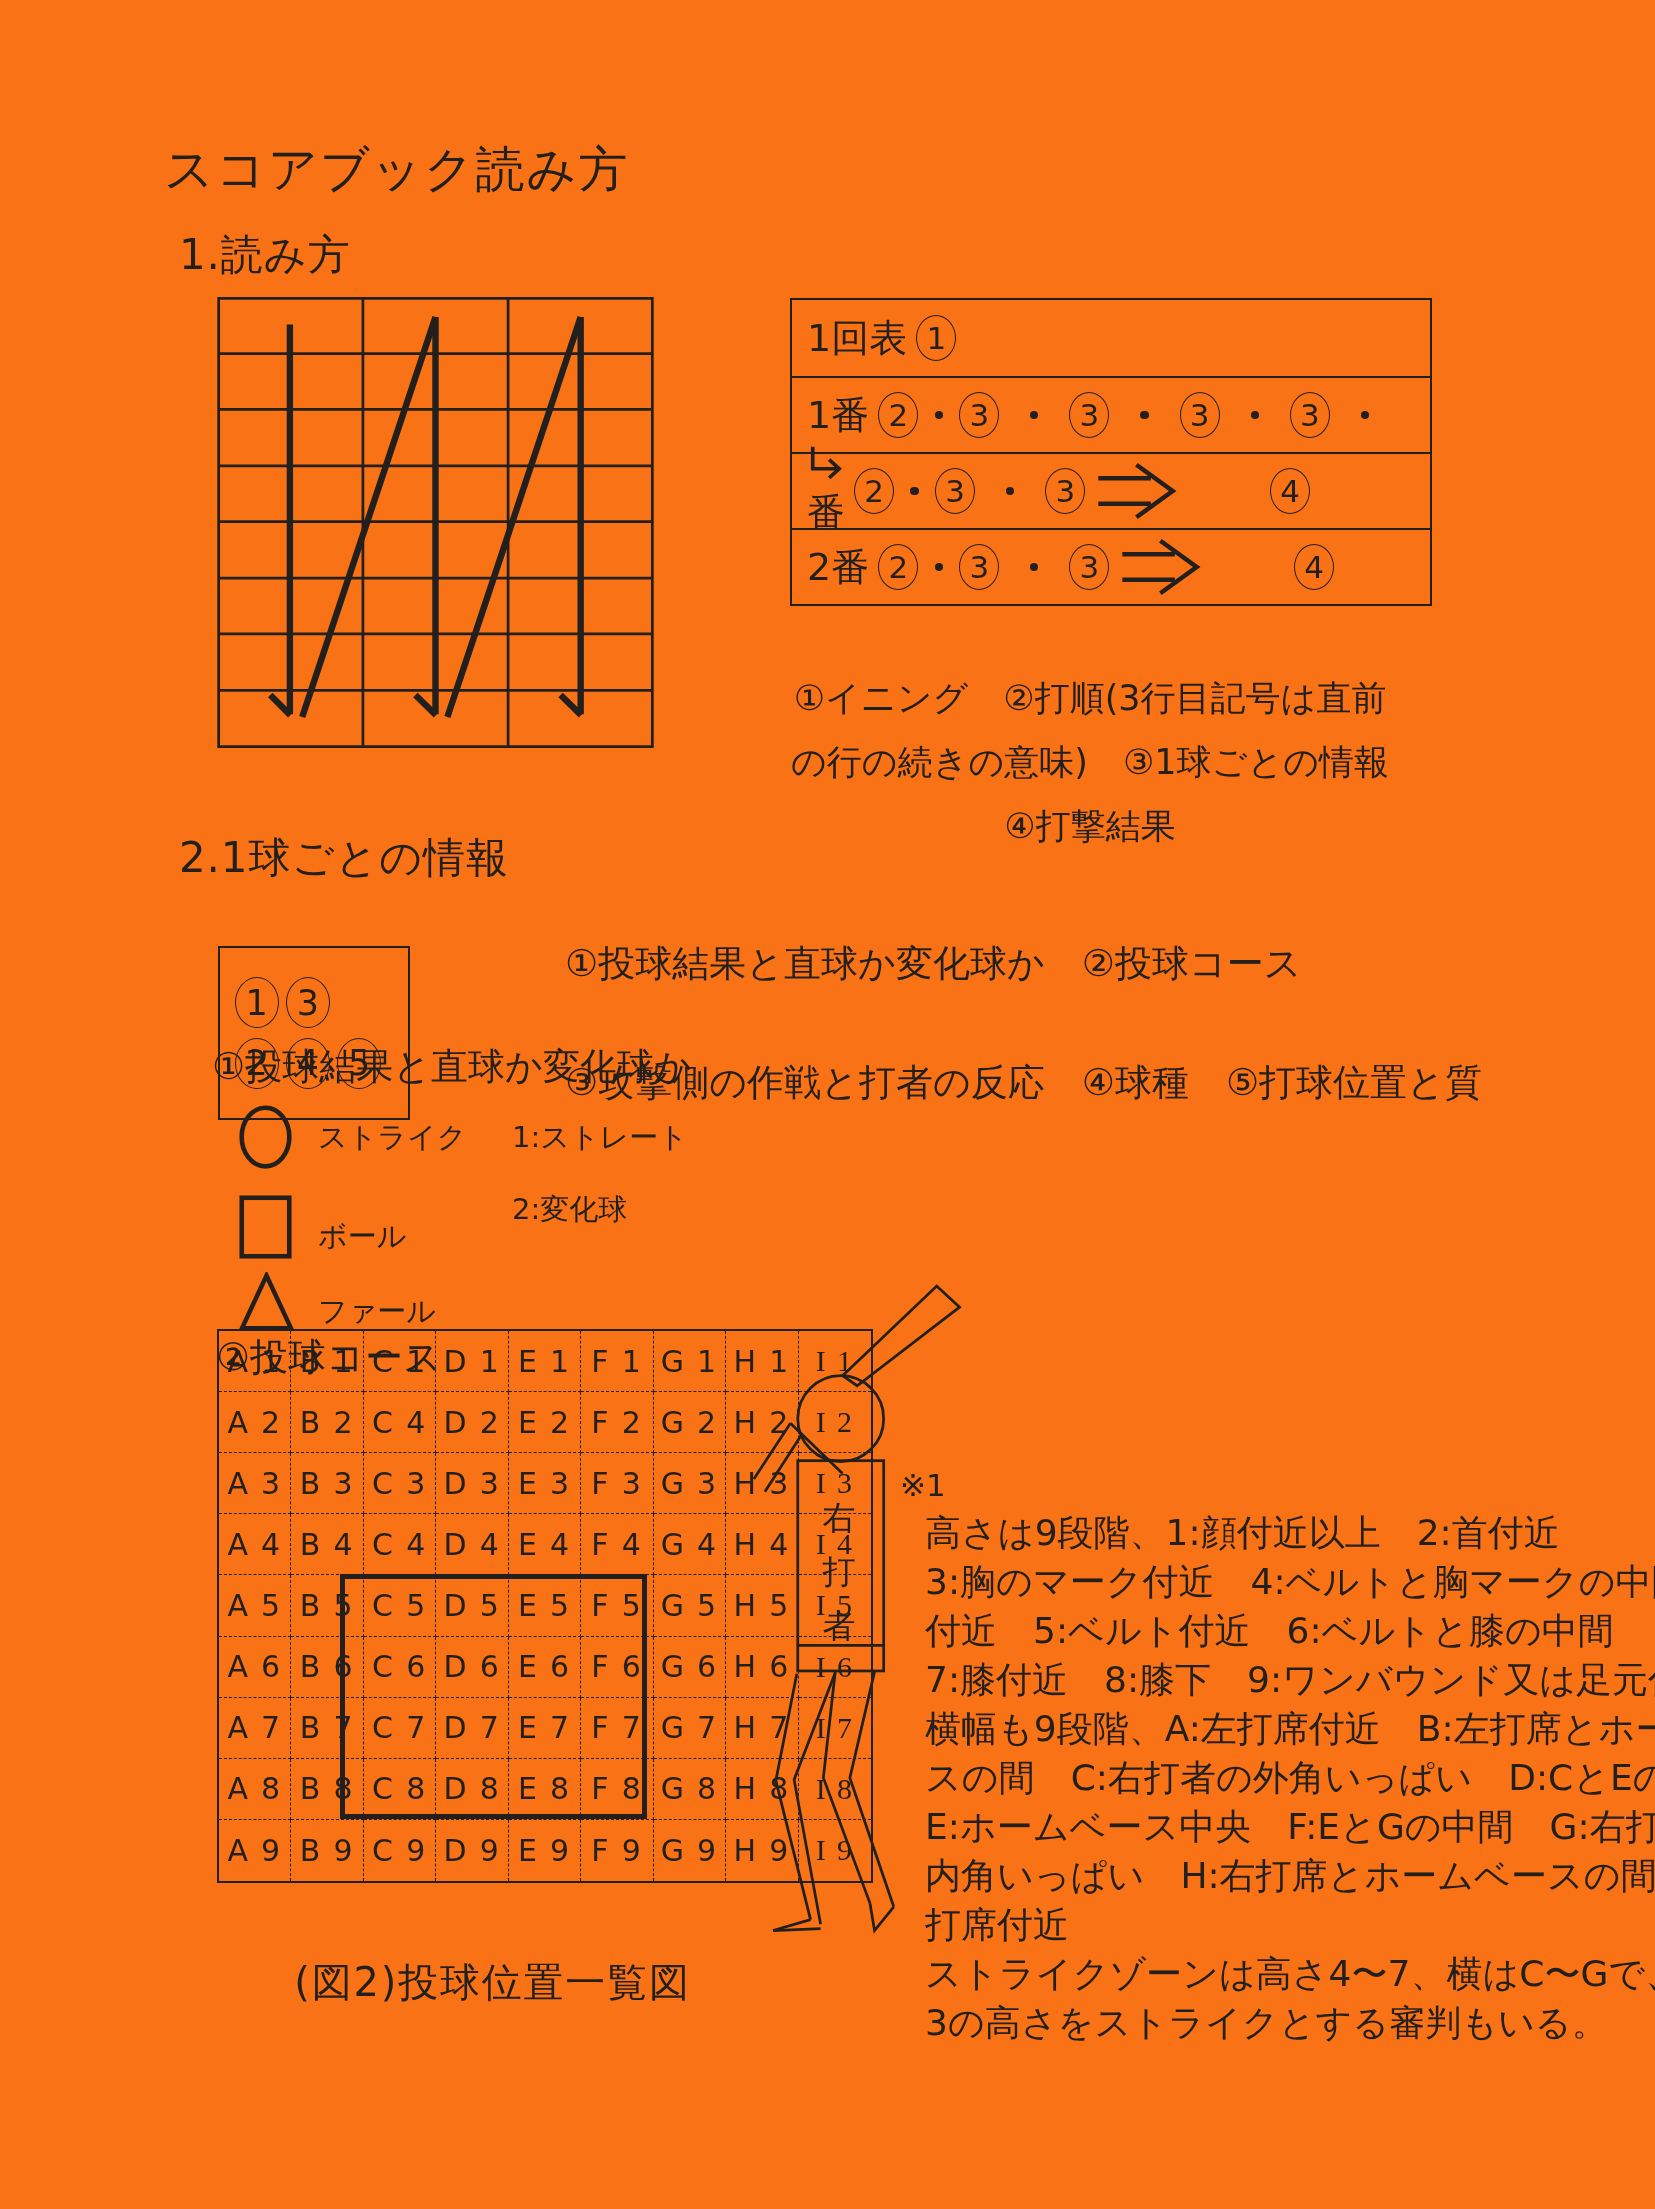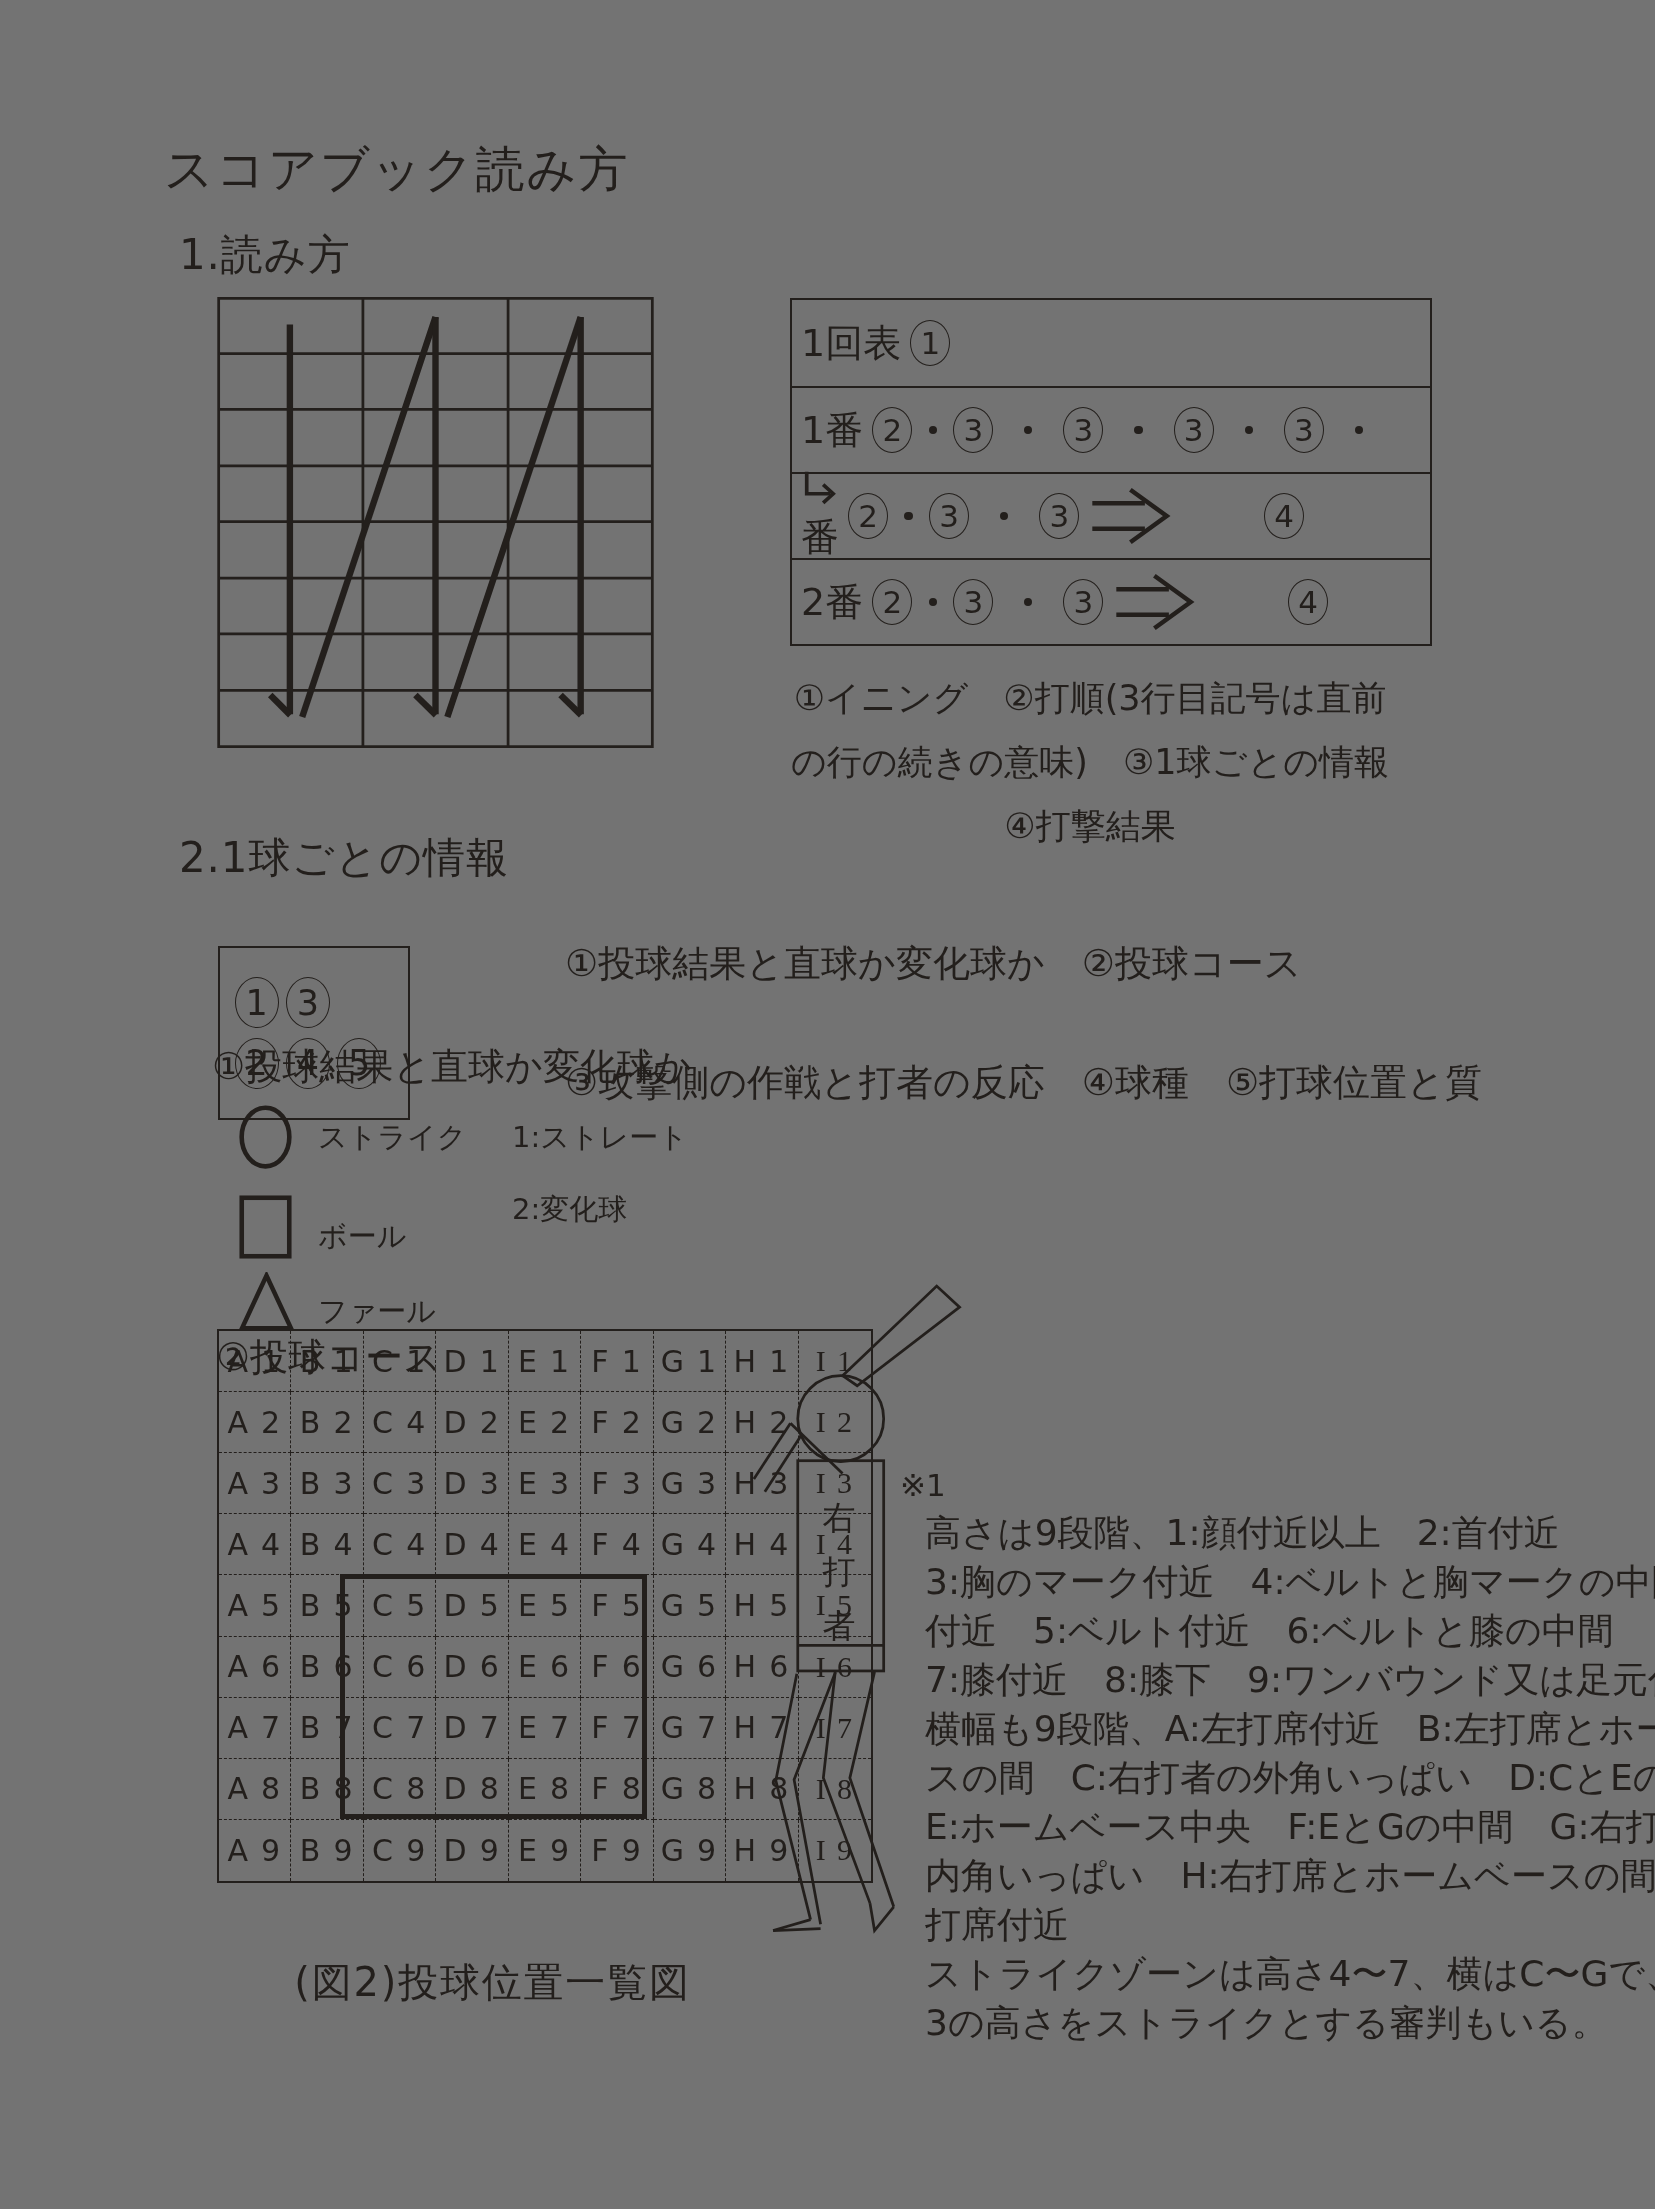--- a/index.html
+++ b/index.html
@@ -1,30 +1,30 @@
 <!DOCTYPE html>
 <html style="font-size:14.6px"><head>
 <meta charset="utf-8">
 <style>
   html,body { margin:0; padding:0; background:#e8e8e8; }
   .page {
-    position:relative; width:1656px; height:2209px; background:#737373;
+    position:relative; width:1656px; height:2209px; background:#f97316;
     font-family:"DejaVu Sans","Liberation Sans",sans-serif; color:#231f1c;
     overflow:hidden;
   }
   .abs { position:absolute; }
   .title { font-size:49px; letter-spacing:1.8px; }
   .h2 { font-size:42px; letter-spacing:0.9px; }
   .h3 { font-size:38px; }
   .body-text { font-size:35px; line-height:64px; white-space:pre; }
 
   
   .score-table { width:638px; border:2.7px solid #231f1c; }
-  .score-row { box-sizing:border-box; height:86px; display:flex; align-items:center;
-               padding-left:9px; border-top:2.7px solid #231f1c; font-size:38px; }
+  .score-row { box-sizing:border-box; height:76px; display:flex; align-items:center;
+               padding-left:15px; border-top:2.7px solid #231f1c; font-size:38px; }
   .score-row:first-child { border-top:none; }
   .row-label { margin-right:9.1px; white-space:nowrap; }
   .seq { display:flex; align-items:center; }
   .circ { box-sizing:border-box; display:inline-flex; align-items:center; justify-content:center;
           width:40px; height:46px; border:1.8px solid #231f1c; border-radius:50%;
           font-size:31px; flex:none; }
   .dot { width:8.2px; height:8.2px; border-radius:50%; background:#231f1c; flex:none; }
   .gap-sm { width:16.4px; flex:none; } .gap-md { width:31px; flex:none; }
 
   

